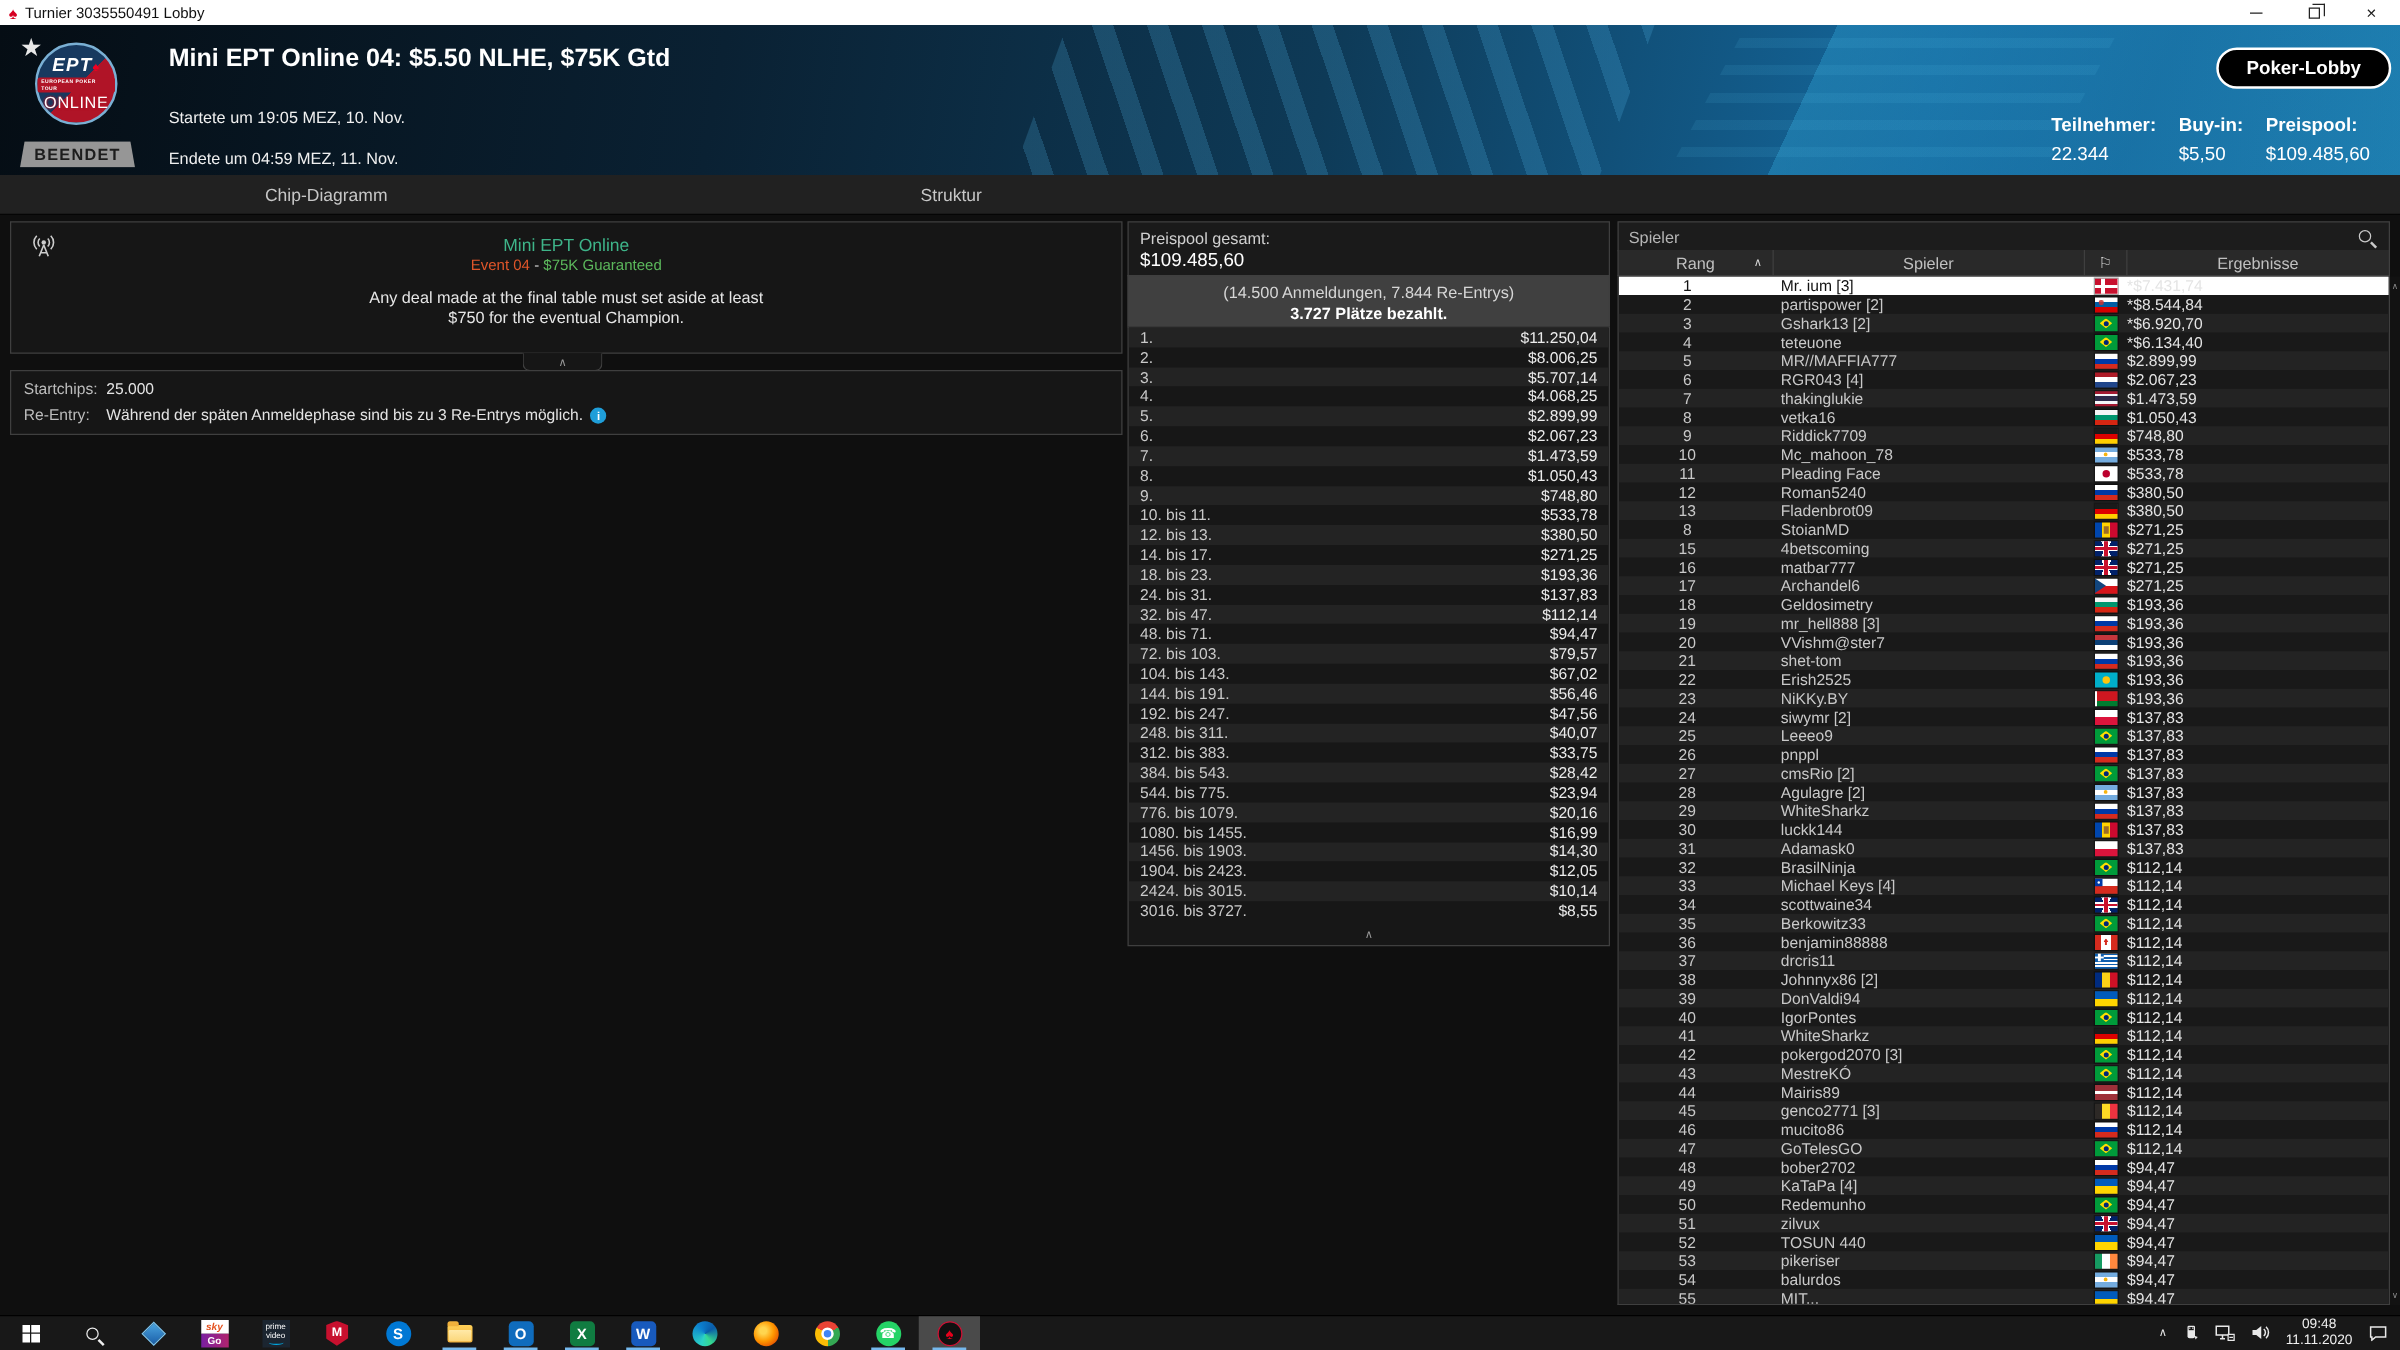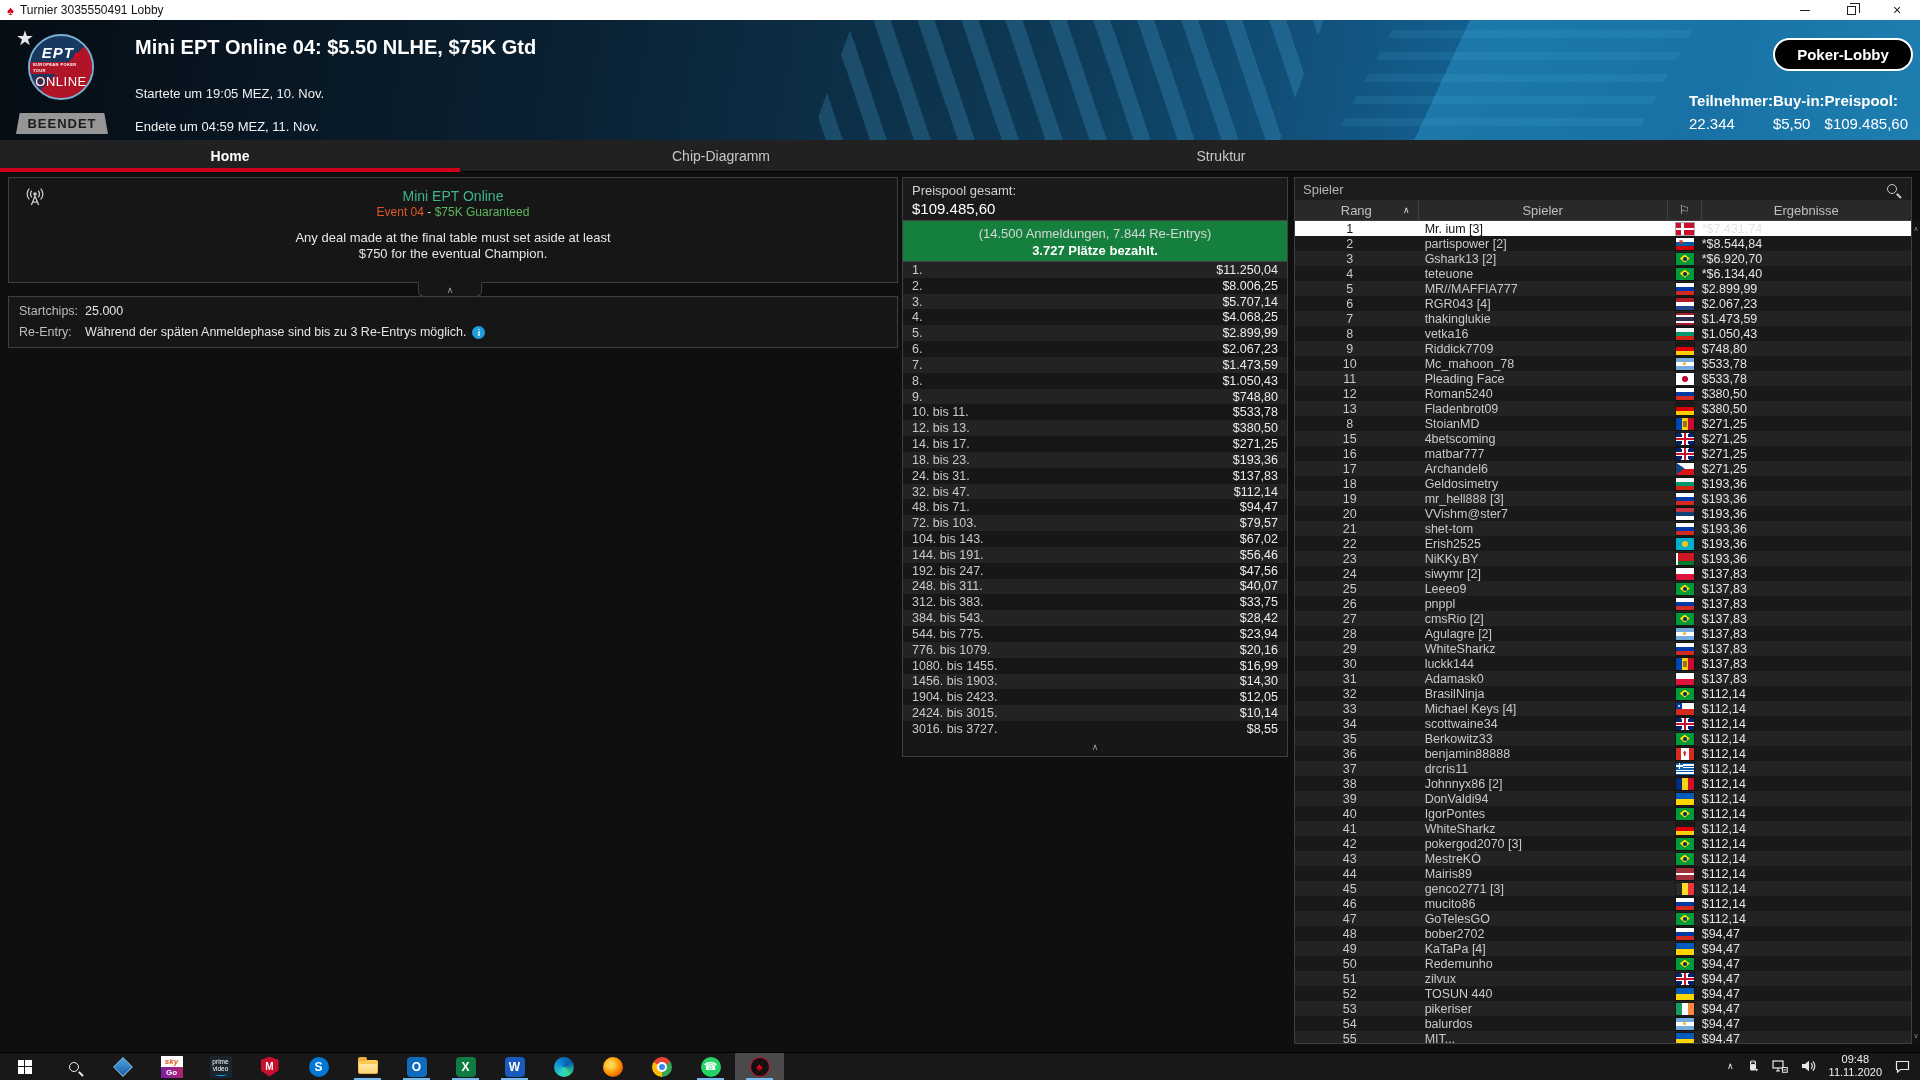--- a/index.html
+++ b/index.html
@@ -35,21 +35,21 @@
   .ept-l2 { font-size:4px; font-weight:bold; color:#fff; background:#b01427; padding:0 3px; border-radius:2px; line-height:6px; letter-spacing:.4px; }
   .ept-l3 { font-size:13px; font-weight:normal; color:#fff; line-height:15px; letter-spacing:.5px; text-shadow:0 0 2px #b01427,0 0 2px #b01427; }
   .status-badge { position:absolute; left:16px; top:93px; width:92px; height:21px; background:#969696; color:#1d1d1d;
                   font-size:13px; font-weight:bold; letter-spacing:1px; display:flex; align-items:center; justify-content:center;
                   clip-path:polygon(4% 0,96% 0,100% 100%,0 100%); }
   .h-title { position:absolute; left:135px; top:16px; font-size:20px; font-weight:bold; color:#fff; }
   .h-start { position:absolute; left:135px; top:66px; font-size:13px; color:#f0f0f0; }
   .h-end   { position:absolute; left:135px; top:99px; font-size:13px; color:#f0f0f0; }
   .lobby-btn { position:absolute; left:1773px; top:18px; width:140px; height:33px; border-radius:17px; background:#000;
                border:2px solid #fff; color:#fff; font-size:15px; font-weight:bold; display:flex; align-items:center; justify-content:center; cursor:pointer; }
-  .h-stats { position:absolute; right:12px; top:72px; display:flex; }
+  .h-stats { position:absolute; right:24px; top:72px; display:flex; gap:18px; }
   .h-stat { display:flex; flex-direction:column; gap:6px; }
   .h-stat .lab { font-size:15px; font-weight:bold; color:#fff; }
   .h-stat .val { font-size:15px; color:#fff; }
 
   
   .tabs { position:absolute; left:0; top:140px; width:1920px; height:32px; background:#212121; display:flex; border-bottom:1px solid #050505; z-index:5; }
   .tab { height:100%; display:flex; align-items:center; justify-content:center; font-size:14px; color:#c7c7c7; position:relative; cursor:pointer; }
   .tab.active { color:#fff; font-weight:bold; }
   .tab.active::after { content:""; position:absolute; left:0; bottom:-1px; width:100%; height:4px; background:#d0021b; }
 
@@ -68,21 +68,21 @@
   .info-row { position:absolute; left:10px; display:flex; }
   .info-row .lab { width:66px; color:#bdbdbd; }
   .info-row .val { color:#e4e4e4; }
   .i-icon { display:inline-flex; width:13px; height:13px; border-radius:50%; background:#1f9ed9; color:#fff; font-size:9px; font-weight:bold;
             align-items:center; justify-content:center; margin-left:6px; vertical-align:middle; font-style:normal; cursor:pointer; }
 
   
   .pp-box1 { position:absolute; left:902px; top:177px; width:386px; height:44px; border:1px solid #3f3f3f; background:#1a1a1a; padding:5px 9px; }
   .pp-total-label { font-size:13px; color:#d0d0d0; }
   .pp-total-value { font-size:15px; color:#fff; margin-top:2px; }
-  .pp-box2 { position:absolute; left:902px; top:220px; width:386px; height:42px; border:1px solid #3f3f3f; background:#15803d; text-align:center; padding-top:5px; }
+  .pp-box2 { position:absolute; left:902px; top:220px; width:386px; height:42px; border:1px solid #3f3f3f; background:#404040; text-align:center; padding-top:5px; }
   .pp-entries { font-size:13px; color:#d6d6d6; }
   .pp-paid { font-size:13px; font-weight:bold; color:#fff; margin-top:2px; }
   .pp-box3 { position:absolute; left:902px; top:261px; width:386px; height:496px; border:1px solid #3f3f3f; background:#171717; }
   .payout-rows { height:475px; overflow:hidden; }
   .payout-row { height:15.83px; display:flex; justify-content:space-between; align-items:center; padding:0 9px; font-size:12.5px; }
   .payout-row.odd { background:#232323; }
   .payout-row .place { color:#c9c9c9; }
   .payout-row .amt { color:#ececec; }
   .pp-foot { height:19px; display:flex; align-items:center; justify-content:center; color:#9a9a9a; font-size:9px; cursor:pointer; }
 
@@ -198,21 +198,20 @@
       <span class="val">$5,50</span>
     </div>
     <div class="h-stat">
       <span class="lab">Preispool:</span>
       <span class="val">$109.485,60</span>
     </div>
   </div>
 </div>
 
 <div class="tabs">
-    <div class="tab active" style="width: 460px;">Home</div>
     <div class="tab" style="width: 522px;">Chip-Diagramm</div>
     <div class="tab" style="width: 478px;">Struktur</div>
   </div>
 
 <div class="desc-box">
   <span class="broadcast">
     <svg width="24" height="22" viewBox="0 0 24 22">
       <circle cx="12" cy="8" r="1.8" fill="#cccccc"></circle>
       <path d="M8.8 11.2a4.5 4.5 0 0 1 0-6.4" stroke="#cccccc" fill="none" stroke-width="1.3"></path>
       <path d="M15.2 4.8a4.5 4.5 0 0 1 0 6.4" stroke="#cccccc" fill="none" stroke-width="1.3"></path>

